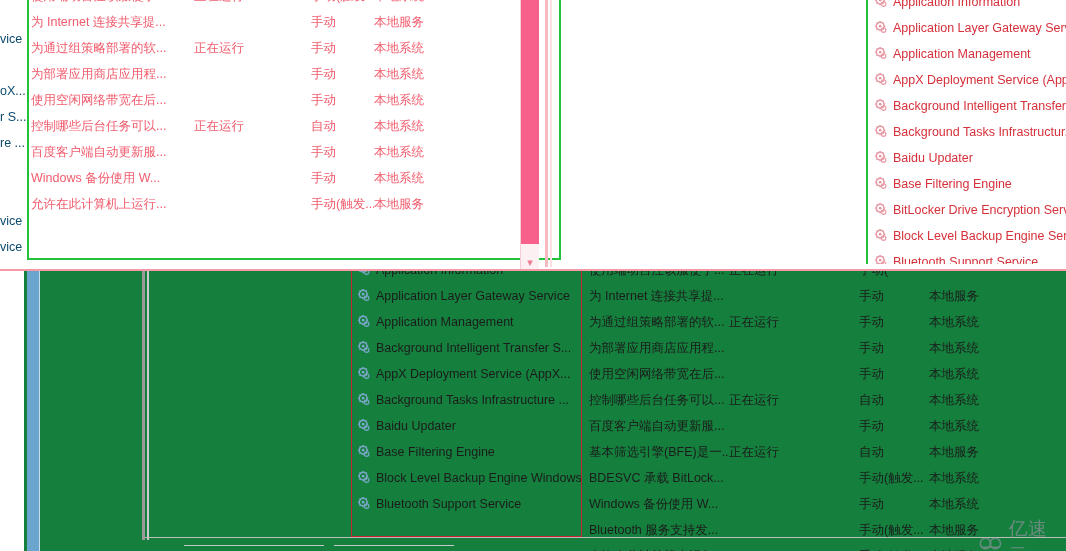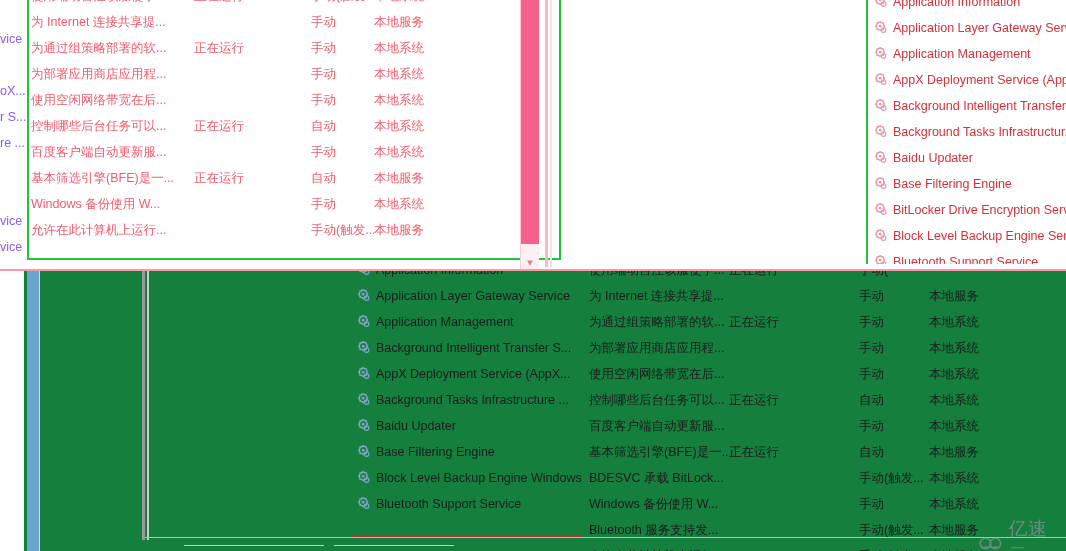--- a/index.html
+++ b/index.html
@@ -8,21 +8,21 @@
 
   
   #top-region{position:absolute;left:0;top:0;width:1066px;height:271px;
               background:#fff;overflow:hidden;}
   #top-region .rowtext{color:#f15b6c;}
 
   
   #top-name-sliver{position:absolute;left:0;top:0;width:27px;height:271px;
                    overflow:hidden;}
   #top-name-sliver .nrow{height:26px;line-height:26px;font-size:12.5px;
-                         color:#8b5cf6;white-space:nowrap;text-align:right;
+                         color:#0c4a6e;white-space:nowrap;text-align:right;
                          padding-right:16px;box-sizing:border-box;}
 
   
   #top-green-box{position:absolute;left:27px;top:-9px;width:534px;height:269px;
                  border:2px solid #22c33b;border-top:none;box-sizing:border-box;
                  pointer-events:none;}
 
   
   #top-grid{position:absolute;left:31px;top:-17px;width:600px;}
   #top-grid .trow{height:26px;line-height:26px;font-size:12.5px;white-space:nowrap;}
@@ -143,21 +143,20 @@
   <div id="top-green-box"></div>
 
   <div id="top-grid">
       <div class="trow rowtext"><span class="c-desc">使用端动台注该服使于...</span><span class="c-stat">正在运行</span><span class="c-start">手动(触发...</span><span class="c-logon">本地系统</span></div>
       <div class="trow rowtext"><span class="c-desc">为 Internet 连接共享提...</span><span class="c-stat"></span><span class="c-start">手动</span><span class="c-logon">本地服务</span></div>
       <div class="trow rowtext"><span class="c-desc">为通过组策略部署的软...</span><span class="c-stat">正在运行</span><span class="c-start">手动</span><span class="c-logon">本地系统</span></div>
       <div class="trow rowtext"><span class="c-desc">为部署应用商店应用程...</span><span class="c-stat"></span><span class="c-start">手动</span><span class="c-logon">本地系统</span></div>
       <div class="trow rowtext"><span class="c-desc">使用空闲网络带宽在后...</span><span class="c-stat"></span><span class="c-start">手动</span><span class="c-logon">本地系统</span></div>
       <div class="trow rowtext"><span class="c-desc">控制哪些后台任务可以...</span><span class="c-stat">正在运行</span><span class="c-start">自动</span><span class="c-logon">本地系统</span></div>
       <div class="trow rowtext"><span class="c-desc">百度客户端自动更新服...</span><span class="c-stat"></span><span class="c-start">手动</span><span class="c-logon">本地系统</span></div>
-      <div class="trow rowtext"><span class="c-desc">基本筛选引擎(BFE)是一...</span><span class="c-stat">正在运行</span><span class="c-start">自动</span><span class="c-logon">本地服务</span></div>
       <div class="trow rowtext"><span class="c-desc">Windows 备份使用 W...</span><span class="c-stat"></span><span class="c-start">手动</span><span class="c-logon">本地系统</span></div>
       <div class="trow rowtext"><span class="c-desc">允许在此计算机上运行...</span><span class="c-stat"></span><span class="c-start">手动(触发...</span><span class="c-logon">本地服务</span></div>
     </div>
 
   <div id="top-scroll">
     <div class="thumb"></div>
     <div class="sbtn">▾</div>
   </div>
 
   <div id="top-split"></div>

